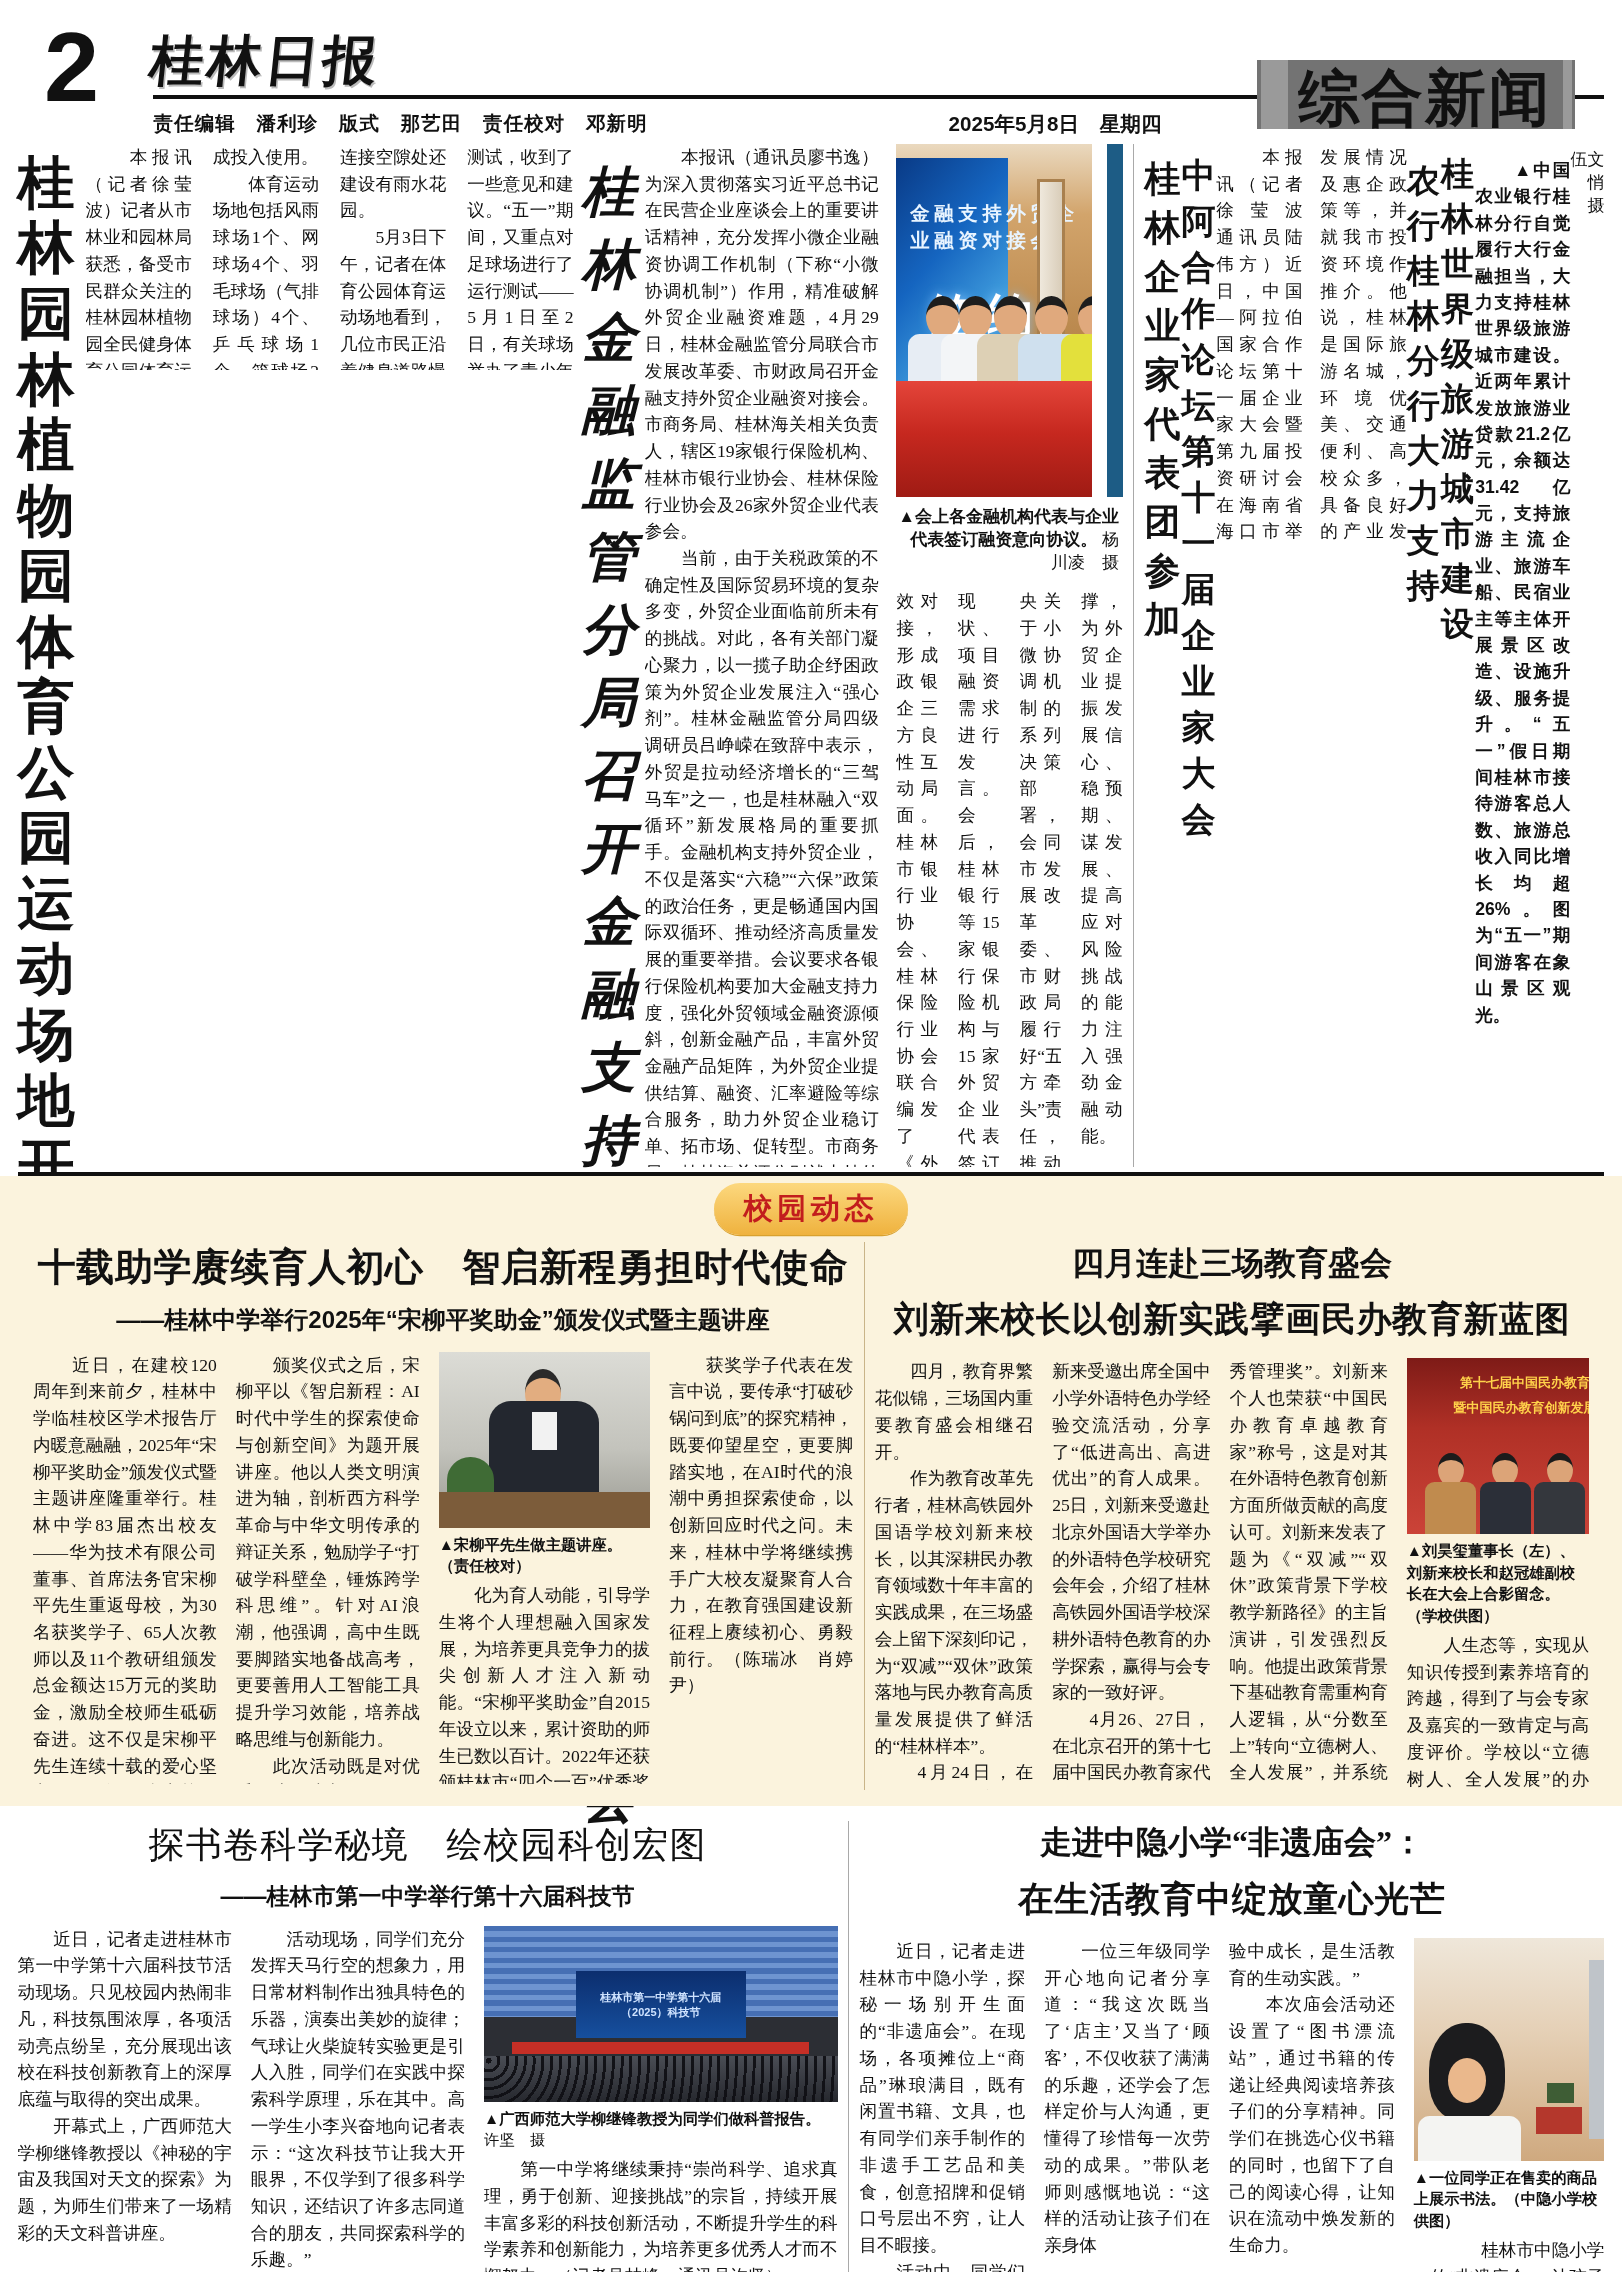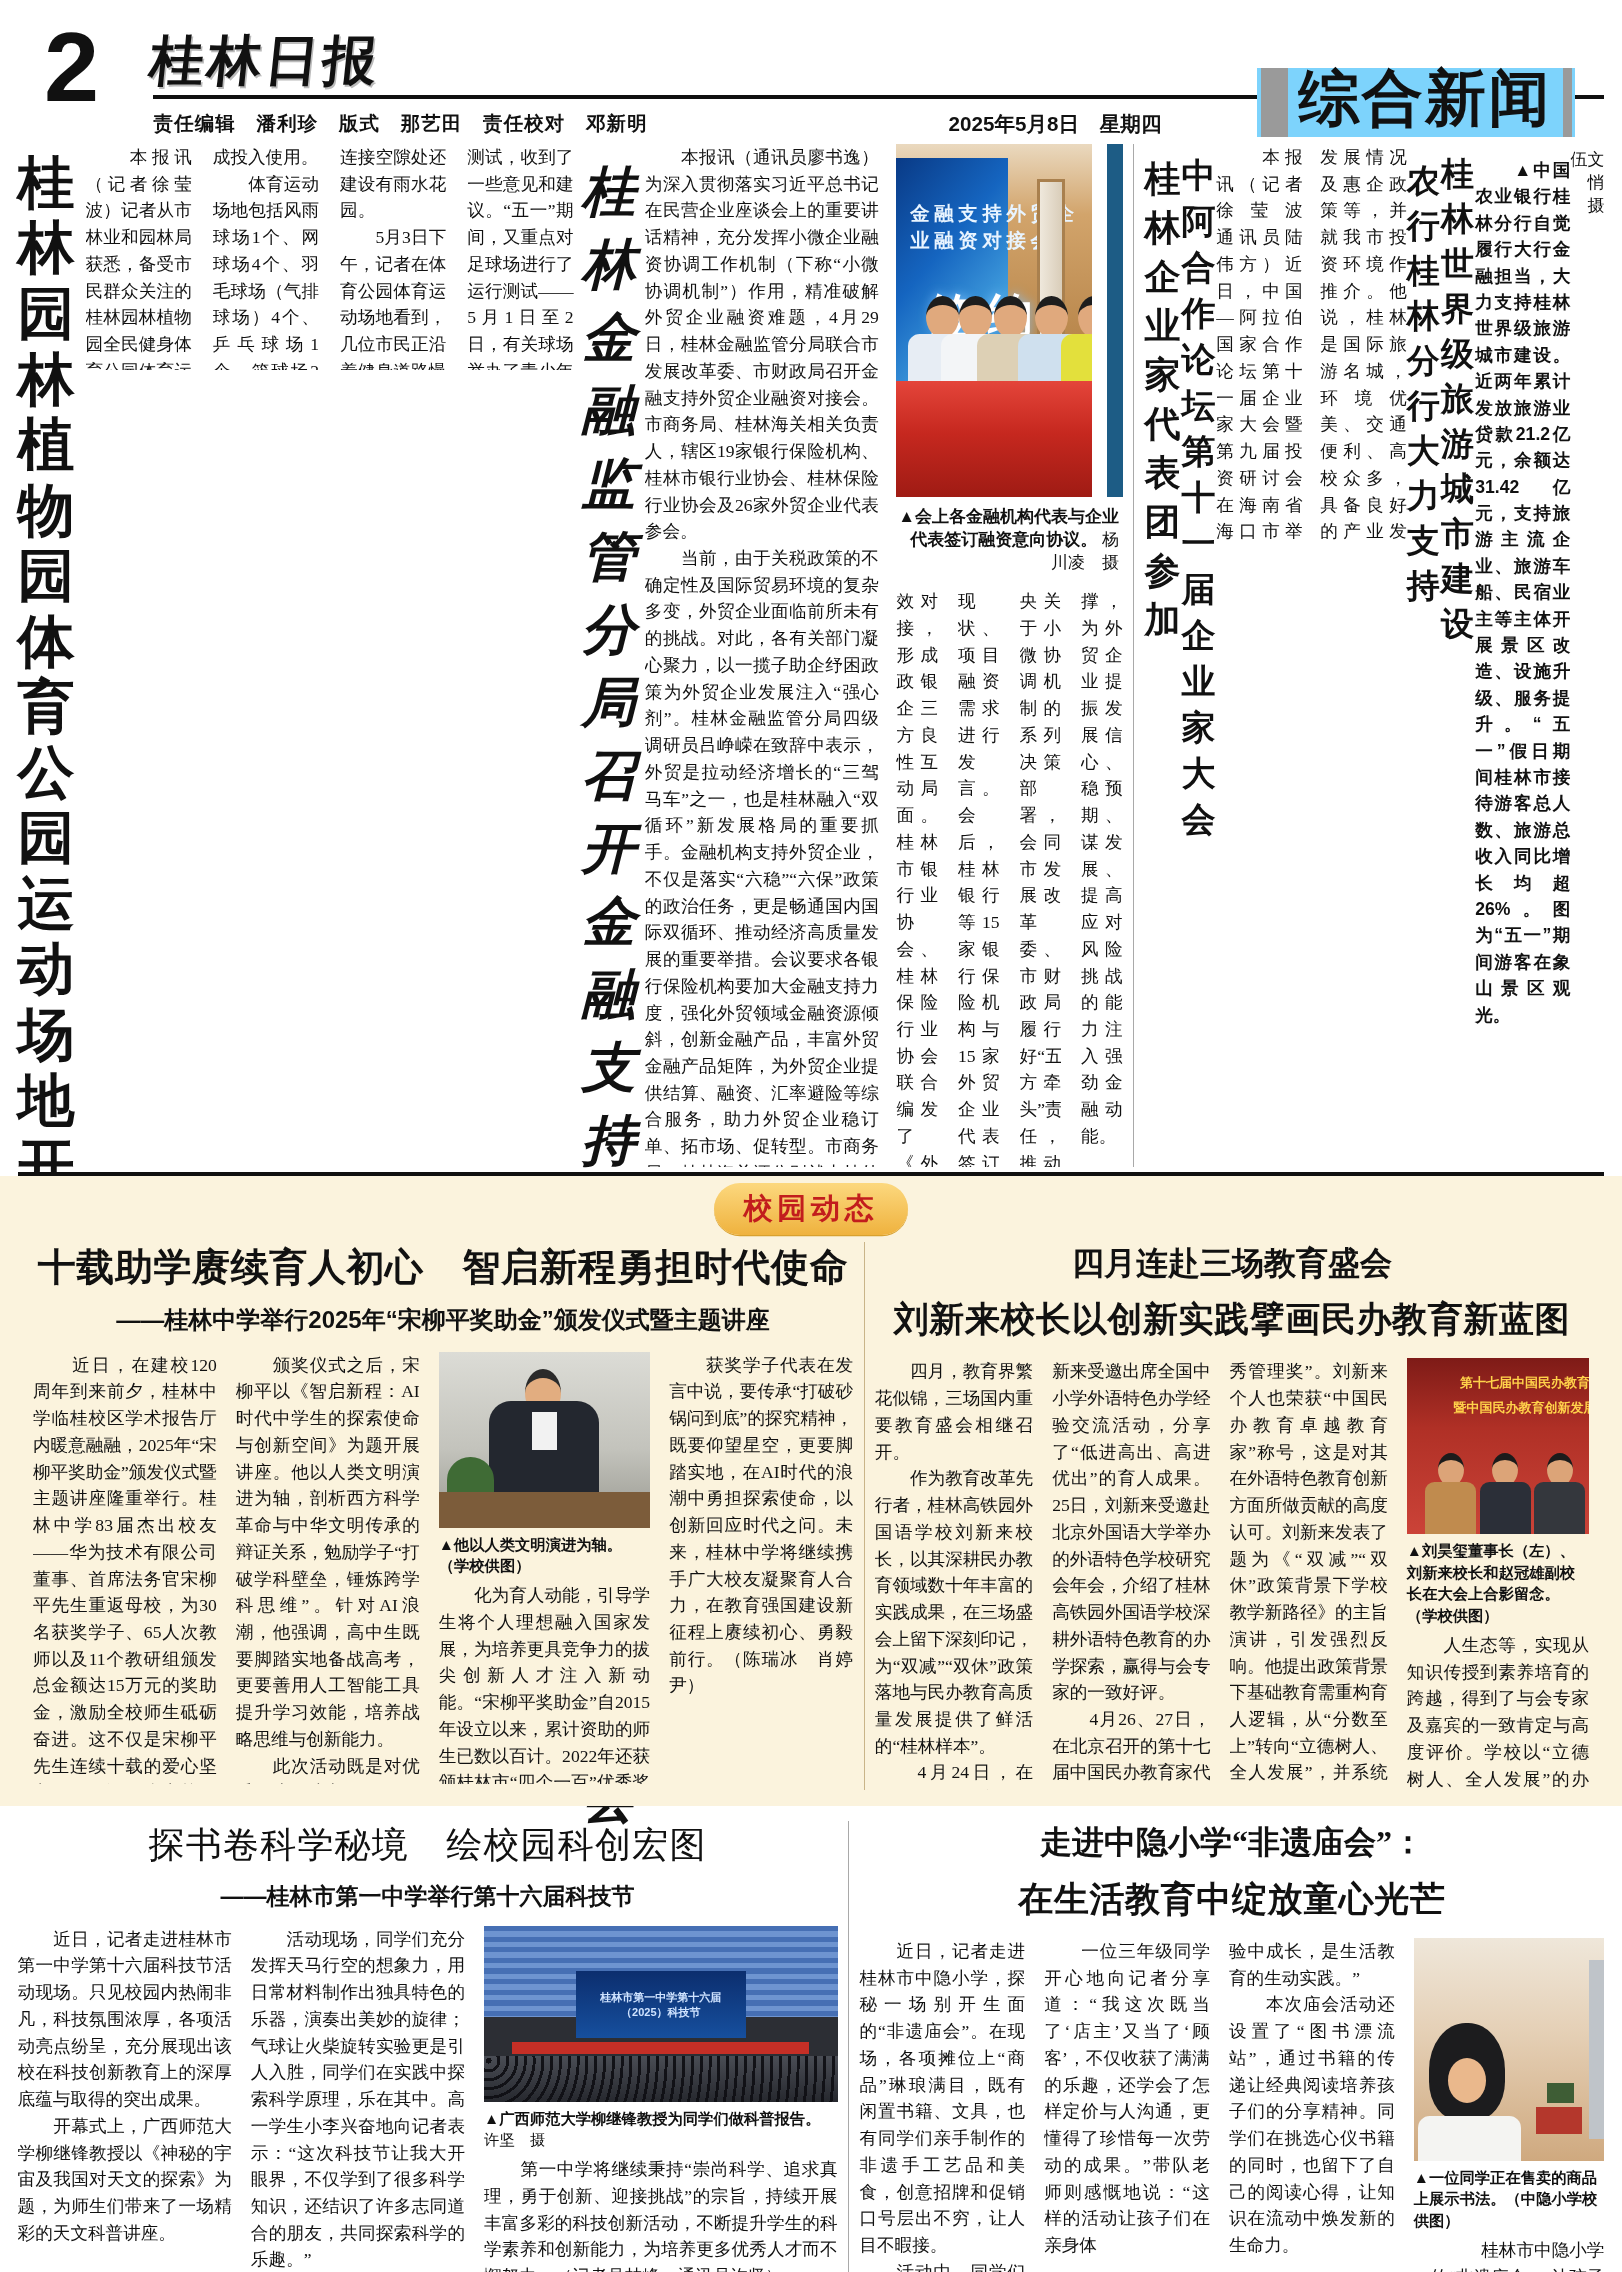--- a/index.html
+++ b/index.html
@@ -10,21 +10,21 @@
   .hdr{position:relative;height:144px;}
   .pagenum{position:absolute;left:26.4px;top:16.5px;font-size:99px;line-height:1;font-weight:900;
            font-family:"Liberation Sans","DejaVu Sans",sans-serif;}
   .masthead{position:absolute;left:132px;top:25px;font-size:54px;font-weight:900;letter-spacing:3.5px;
             transform:skewX(-6deg);text-shadow:1.8px 1.8px 0 #bbb;}
   .hrule{position:absolute;left:135px;right:0;top:95px;height:4.1px;background:#101010;}
   .staff{position:absolute;left:136px;top:110px;font-size:19.4px;font-weight:700;
          font-family:"Liberation Sans","DejaVu Sans",sans-serif;letter-spacing:1.2px;}
   .date{position:absolute;left:931px;top:110px;font-size:20.6px;font-weight:700;
         font-family:"Liberation Sans","DejaVu Sans",sans-serif;}
-  .secwrap{position:absolute;right:29px;top:68px;background:#7dd3fc;display:flex;align-items:flex-start;gap:10.6px;padding:0 3.5px;}
+  .secwrap{position:absolute;right:29px;top:60px;background:#737373;display:flex;align-items:flex-end;gap:10.6px;padding:0 3.5px;}
   .graybar{width:27px;height:69px;background:#9a9a9a;}
   .graybar.thin{width:9.4px;}
   .sectitle{font-size:61px;font-weight:900;letter-spacing:2.4px;line-height:1;}
   
   .col{font-size:17.6px;line-height:1.52;text-align:justify;white-space:pre-line;overflow:hidden;}
   .vline{width:0.6px;background:#a9a9a9;align-self:stretch;margin:0 10.6px;}
   .thinrule{height:1.2px;background:#9c9c9c;margin:10.6px 0;}
   .caption{font-family:"Liberation Sans","DejaVu Sans",sans-serif;font-weight:700;font-size:17px;}
   .credit{font-weight:400;font-family:"Liberation Serif",serif;}
   
@@ -270,21 +270,21 @@
           <div class="col">　　颁奖仪式之后，宋柳平以《智启新程：AI时代中学生的探索使命与创新空间》为题开展讲座。他以人类文明演进为轴，剖析西方科学革命与中华文明传承的辩证关系，勉励学子“打破学科壁垒，锤炼跨学科思维”。针对AI浪潮，他强调，高中生既要脚踏实地备战高考，更要善用人工智能工具提升学习效能，培养战略思维与创新能力。
 　　此次活动既是对优秀师生的表彰，更是一堂生动的思政课。桂林中学校长在致辞中表示：“活动将校友力量转</div>
           <div class="photocol">
             <div class="photo-song">
               <div class="head"></div>
               <div class="suit"></div>
               <div class="shirt"></div>
               <div class="plant"></div>
               <div class="podium"></div>
             </div>
-            <div class="smallcap">▲他以人类文明演进为轴。（学校供图）</div>
+            <div class="smallcap">▲宋柳平先生做主题讲座。（责任校对）</div>
             <div class="col" style="flex:1">　　化为育人动能，引导学生将个人理想融入国家发展，为培养更具竞争力的拔尖创新人才注入新动能。“宋柳平奖助金”自2015年设立以来，累计资助的师生已数以百计。2022年还获颁桂林市“四个一百”优秀奖金项目，形成“学生—教师—团队”三位一体的激励体系，成为学校培育“为党育人、为国育才”使命的重要载体。</div>
           </div>
           <div class="col">　　获奖学子代表在发言中说，要传承“打破砂锅问到底”的探究精神，既要仰望星空，更要脚踏实地，在AI时代的浪潮中勇担探索使命，以创新回应时代之问。未来，桂林中学将继续携手广大校友凝聚育人合力，在教育强国建设新征程上赓续初心、勇毅前行。（陈瑞冰　肖婷尹）</div>
         </div>
       </div>
 
       <div class="vline" style="background:#c9b488"></div>
 
       <div class="cr">
         <div class="liu-t1">四月连赴三场教育盛会</div>

